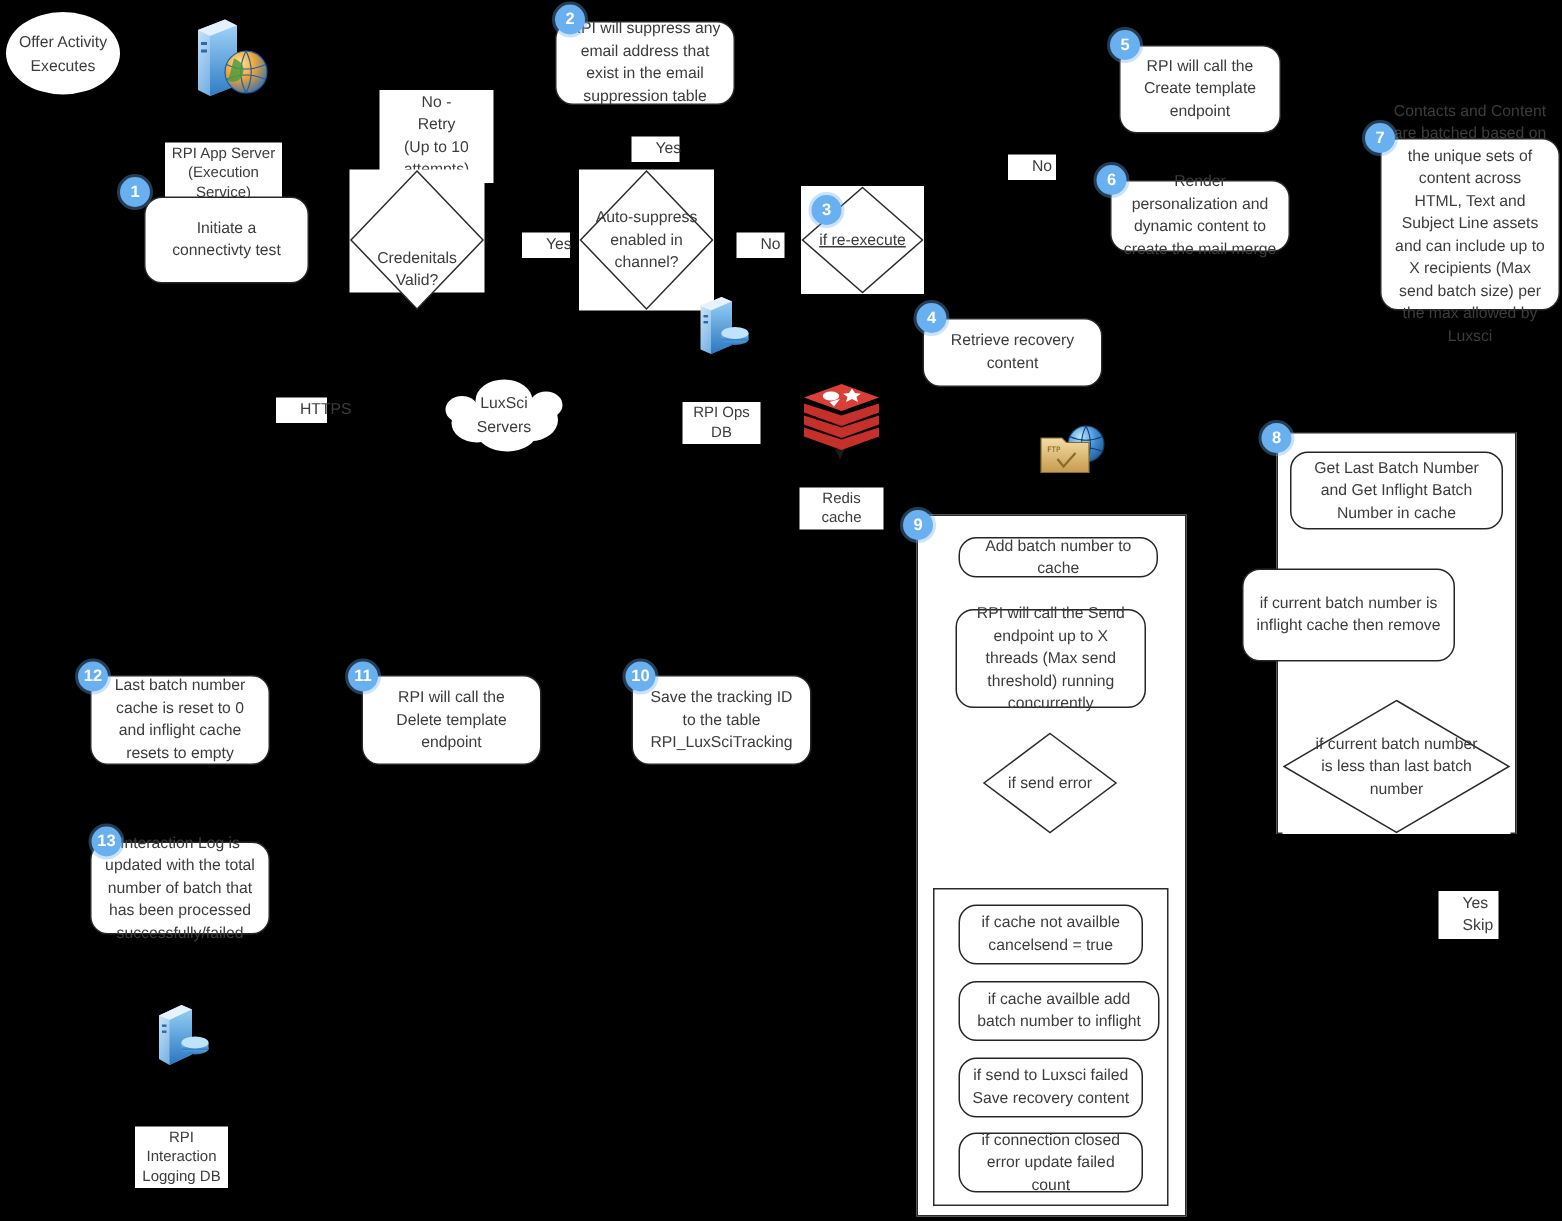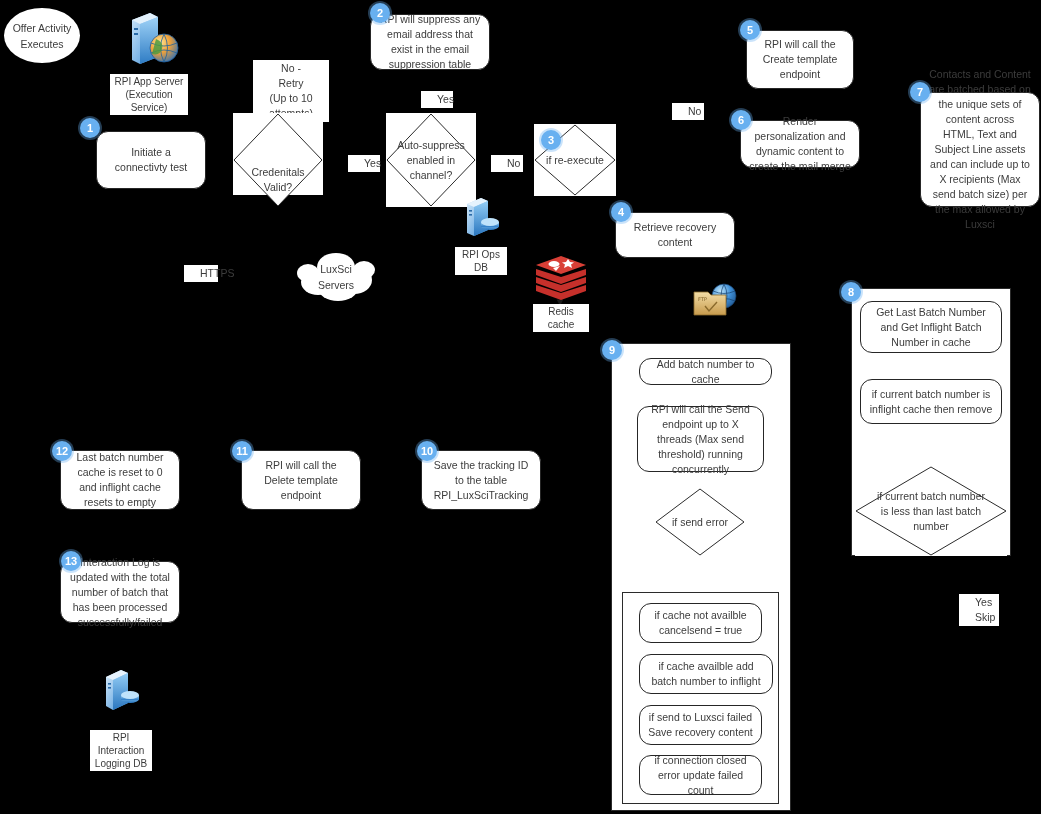--- a/index.html
+++ b/index.html
@@ -41,21 +41,21 @@
 
   .plainlabel{
     position:absolute;background:#ffffff;color:#3c3c3c;
     font-size:10.5px;line-height:15px;text-align:center;
     padding:1px 16px;box-sizing:border-box;white-space:pre-line;
   }
 
   .iconlabel{
     position:absolute;background:#ffffff;color:#3c3c3c;
     font-size:10px;line-height:13px;text-align:center;
-    padding:1px 2px;box-sizing:border-box;white-space:pre-line;
+    padding:1px 2px;box-sizing:border-box;white-space:pre-line;margin-top:21px;
   }
 
   
   .badge{
     position:absolute;width:20px;height:20px;border-radius:50%;
     background:#68b0f0;color:#fff;font-size:11px;font-weight:bold;
     display:flex;align-items:center;justify-content:center;
     box-shadow:0 0 0 2px rgba(104,176,240,.35);
     z-index:30;
   }
@@ -167,21 +167,21 @@
       <polygon points="45,1 89,47 45,93 1,47" fill="#ffffff" stroke="#2b2b2b" stroke-width="1"></polygon>
     </svg>
     <span class="dlabel" style="white-space:pre-line">Auto-suppress
 enabled in
 channel?</span>
   </div>
 
   <div class="plainlabel" style="left:491px;top:155px;width:16px;">No</div>
 
   <div class="badge" style="left:541px;top:130px;">3</div>
-  <div class="node diamond" style="left:534px;top:124px;width:82px;height:72px;">
+  <div class="node diamond" style="left:534px;top:124px;width:82px;height:72px;text-decoration:underline;">
     <svg style="position:absolute;left:0;top:0" width="82" height="72" viewBox="0 0 82 72">
       <polygon points="41,1 81,36 41,71 1,36" fill="#ffffff" stroke="#2b2b2b" stroke-width="1"></polygon>
     </svg>
     <span class="dlabel">if re-execute</span>
   </div>
 
   <div class="plainlabel" style="left:672px;top:103px;width:16px;">No</div>
 
   <div class="badge" style="left:740px;top:20px;">5</div>
   <div class="node rbox" style="left:746px;top:30px;width:108px;height:59px;">
@@ -285,21 +285,21 @@
 Servers</span>
   </div>
 
   <div class="badge" style="left:841px;top:282px;">8</div>
   <div class="panel" style="left:851px;top:288px;width:160px;height:268px;"></div>
 
   <div class="node rbox" style="left:860px;top:301px;width:142px;height:52px;">
     <span>Get Last Batch Number and Get Inflight Batch Number in cache</span>
   </div>
 
-  <div class="node rbox" style="left:860px;top:379px;width:142px;height:45px;">
+  <div class="node rbox" style="left:828px;top:379px;width:142px;height:62px;">
     <span>if current batch number is inflight cache then remove</span>
   </div>
 
   <div class="node diamond" style="left:855px;top:466px;width:152px;height:90px;">
     <svg style="position:absolute;left:0;top:0" width="152" height="90" viewBox="0 0 152 90">
       <polygon points="76,1 151,45 76,89 1,45" fill="#ffffff" stroke="#2b2b2b" stroke-width="1"></polygon>
     </svg>
     <span class="dlabel" style="max-width:112px;">if current batch number is less than last batch number</span>
   </div>
 

